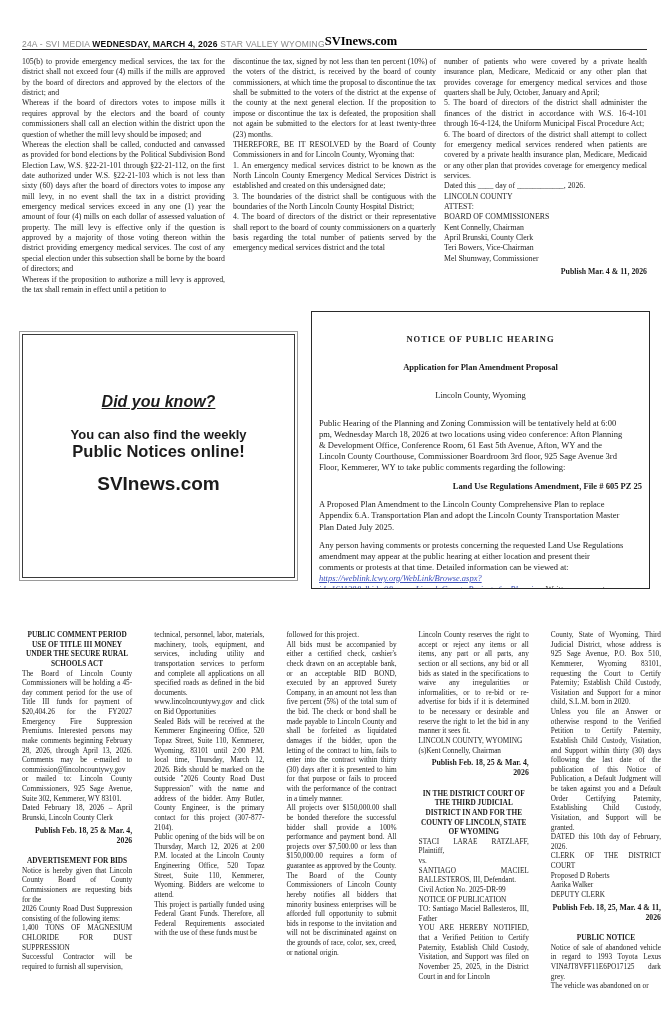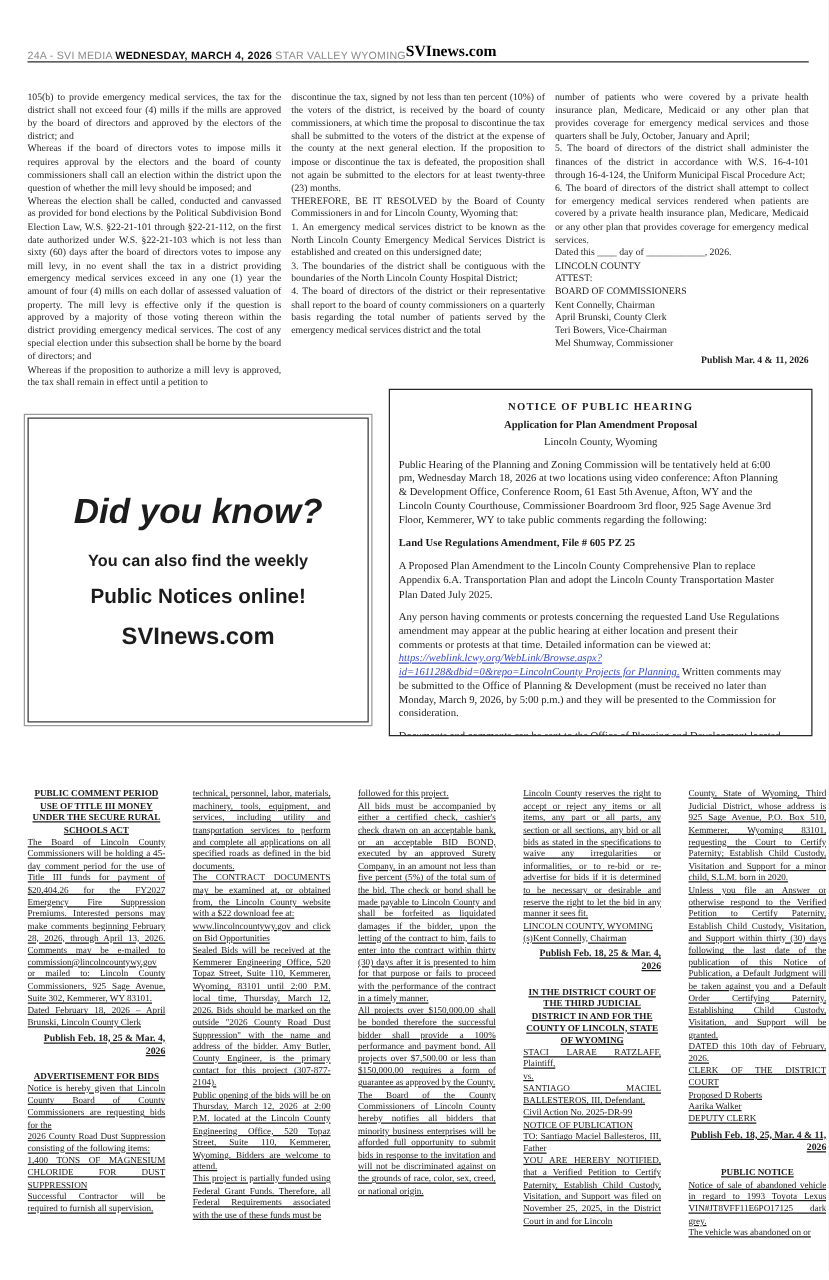--- a/index.html
+++ b/index.html
@@ -6,45 +6,45 @@
   .page{position:relative;width:663px;height:1024px;background:#ffffff;margin:0 auto;
         font-family:"Liberation Serif",serif;color:#1c1c1c;overflow:hidden;}
   
   .masthead{position:absolute;left:22px;right:16px;top:34px;display:flex;
             align-items:flex-end;}
   .mh-left{font-family:"Liberation Sans",sans-serif;font-size:8.5px;color:#8a8a8a;letter-spacing:.2px;}
   .mh-left b{color:#111;font-weight:700;}
   .mh-site{font-family:"Liberation Serif",serif;font-weight:700;font-size:12.5px;color:#000;}
   .mh-rule{position:absolute;left:22px;right:16px;top:49px;border-top:1.6px solid #2a2a2a;}
   
-  .topcols{position:absolute;left:22px;right:16px;top:73px;height:250px;display:flex;gap:8px;overflow:hidden;}
+  .topcols{position:absolute;left:22px;right:16px;top:57px;height:250px;display:flex;gap:8px;overflow:hidden;}
   .tcol{flex:1 1 0;font-size:7.8px;line-height:1.33;text-align:justify;}
   .tcol p{margin:0;}
   .sigline{text-align:left;}
   .pub{font-weight:700;text-align:right;margin-top:3px !important;}
   
   .adbox{position:absolute;left:22px;top:334px;width:271px;height:242px;
          border:1px solid #3a3a3a;outline:1px solid #9a9a9a;outline-offset:2px;
          background:#fff;text-align:center;font-family:"Liberation Sans",sans-serif;}
-  .ad1{margin-top:58px;font-size:28px;font-weight:700;font-style:italic;}
+  .ad1{margin-top:58px;font-size:16px;font-weight:700;font-style:italic;text-decoration:underline;}
   .ad2{margin-top:16px;font-size:13px;font-weight:700;}
-  .ad3{margin-top:12px;font-size:16.5px;font-weight:700;}
+  .ad3{font-size:16.5px;font-weight:700;}
   .ad4{margin-top:12px;font-size:19px;font-weight:700;}
   
   .hearing{position:absolute;left:311px;top:311px;width:323px;height:266px;
            border:1.5px solid #2a2a2a;padding:5px 7px;font-size:8.5px;line-height:1.3;
            overflow:hidden;background:#fff;}
-  .hearing .c{text-align:center;margin:3px;}
+  .hearing .c{text-align:center;margin:17px;}
   .h-title{font-weight:700;letter-spacing:1px;}
   .h-sub{font-weight:700;}
   .hearing p.body{margin:7px 16px 0 0;}
-  .h-file{font-weight:700;text-align:left;margin:8px 0 0 0;}
+  .h-file{font-weight:700;text-align:right;margin:8px 0 0 0;}
   .h-link{color:#3b4fbb;text-decoration:underline;font-style:italic;}
   
-  .botcols{position:absolute;left:22px;right:2px;top:630px;height:388px;display:flex;gap:22px;overflow:hidden;text-decoration:underline;}
+  .botcols{position:absolute;left:22px;right:2px;top:630px;height:388px;display:flex;gap:22px;overflow:hidden;}
   .bcol{flex:1 1 0;font-size:7.3px;line-height:1.32;text-align:justify;}
   .bcol p{margin:0;}
   .bh{font-weight:700;text-align:center;margin:0;}
   .bh.sp{margin-top:10px;}
   .bcol .pub{font-size:7.8px;}
 </style>
 </head>
 <body>
 
 <div class="page">
@@ -125,21 +125,20 @@
       <div>
           <p>Notice is hereby given that Lincoln County Board of County Commissioners are requesting bids for the</p>
           <p>2026 County Road Dust Suppression consisting of the following items:</p>
           <p>1,400 TONS OF MAGNESIUM CHLORIDE FOR DUST SUPPRESSION</p>
           <p>Successful Contractor will be required to furnish all supervision,</p>
         </div>
     </div>
 
     <div class="bcol">
         <p>technical, personnel, labor, materials, machinery, tools, equipment, and services, including utility and transportation services to perform and complete all applications on all specified roads as defined in the bid documents.</p>
-        <p>The CONTRACT DOCUMENTS may be examined at, or obtained from, the Lincoln County website with a $22 download fee at:</p>
         <p>www.lincolncountywy.gov and click on Bid Opportunities</p>
         <p>Sealed Bids will be received at the Kemmerer Engineering Office, 520 Topaz Street, Suite 110, Kemmerer, Wyoming, 83101 until 2:00 P.M. local time, Thursday, March 12, 2026.  Bids should be marked on the outside "2026 County Road Dust Suppression" with the name and address of the bidder. Amy Butler, County Engineer, is the primary contact for this project (307-877-2104).</p>
         <p>Public opening of the bids will be on Thursday, March 12, 2026 at 2:00 P.M. located at the Lincoln County Engineering Office, 520 Topaz Street, Suite 110, Kemmerer, Wyoming.  Bidders are welcome to attend.</p>
         <p>This project is partially funded using Federal Grant Funds. Therefore, all Federal Requirements associated with the use of these funds must be</p>
       </div>
 
     <div class="bcol">
         <p>followed for this project.</p>
         <p>All bids must be accompanied by either a certified check, cashier's check drawn on an acceptable bank, or an acceptable BID BOND, executed by an approved Surety Company, in an amount not less than five percent (5%) of the total sum of the bid.  The check or bond shall be made payable to Lincoln County and shall be forfeited as liquidated damages if the bidder, upon the letting of the contract to him, fails to enter into the contract within thirty (30) days after it is presented to him for that purpose or fails to proceed with the performance of the contract in a timely manner.</p>
         <p>All projects over $150,000.00 shall be bonded therefore the successful bidder shall provide a 100% performance and payment bond.  All projects over $7,500.00 or less than $150,000.00 requires a form of guarantee as approved by the County.</p>

